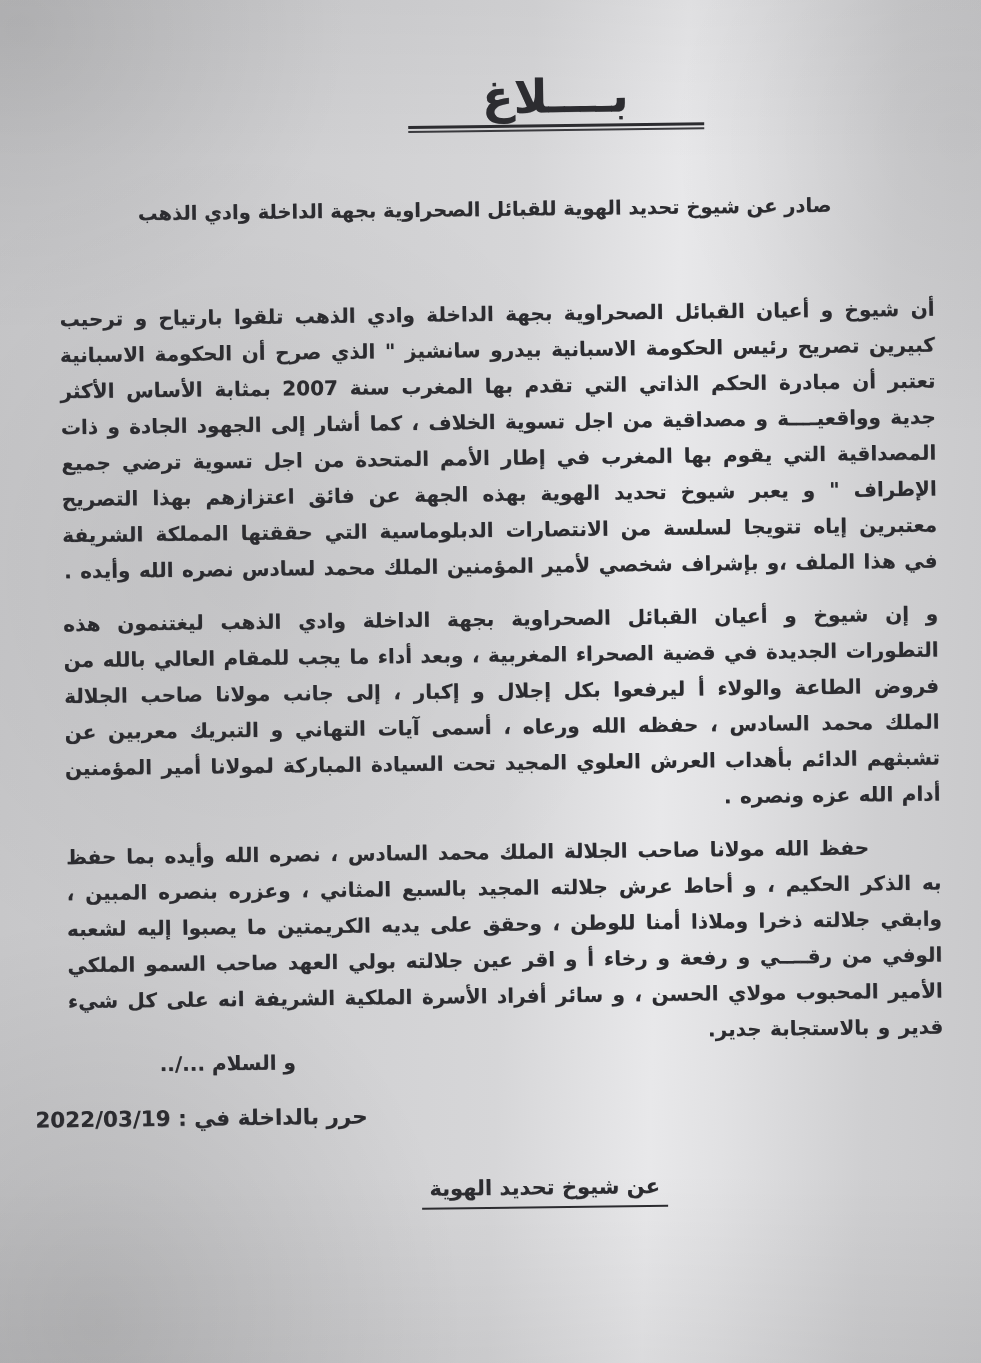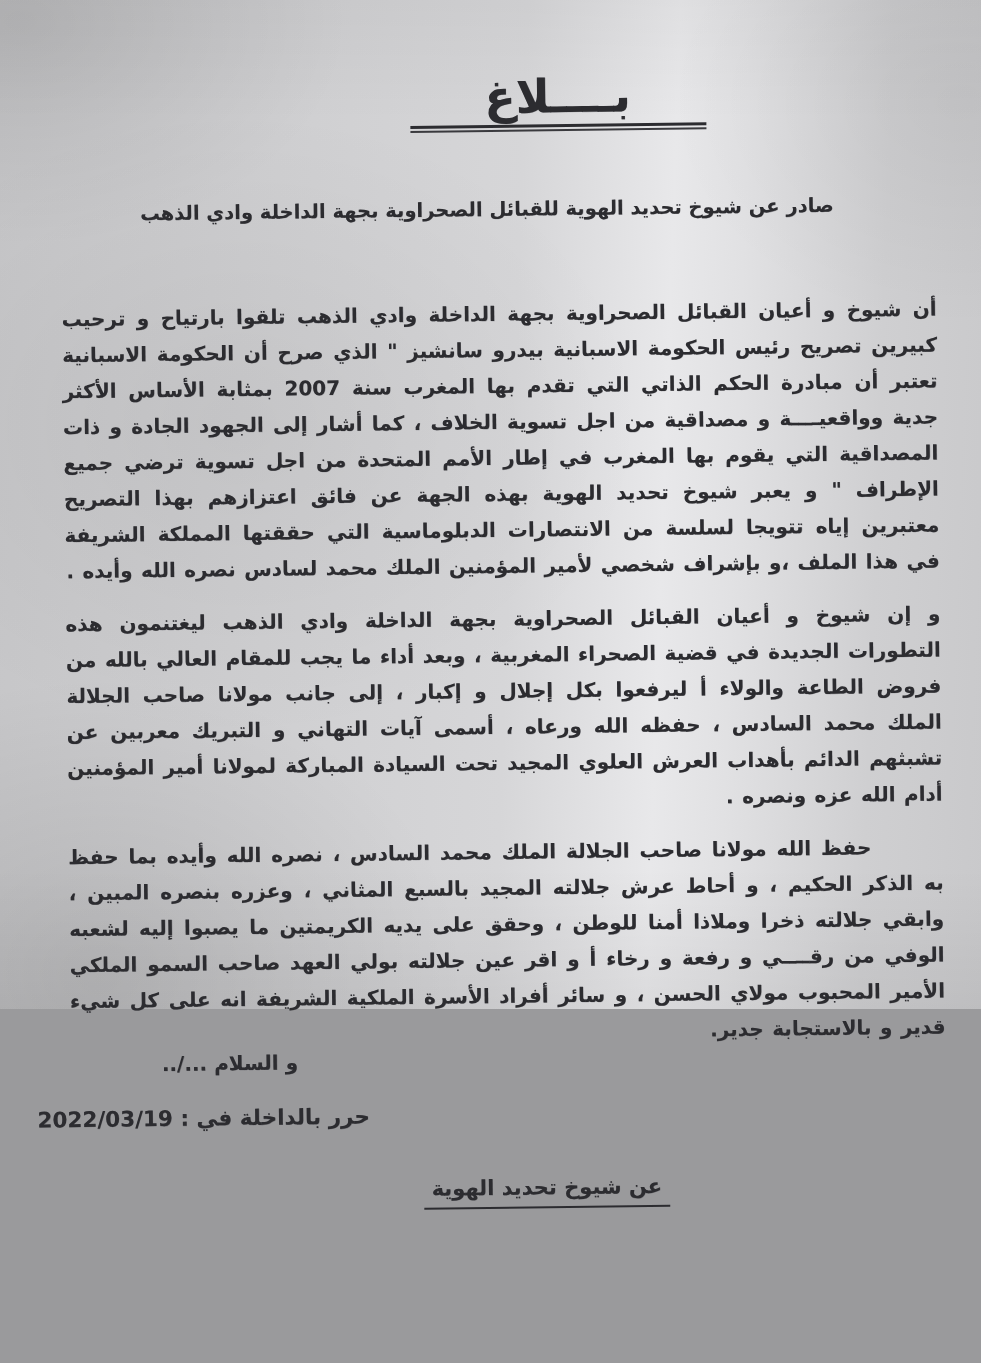--- a/index.html
+++ b/index.html
@@ -4,21 +4,21 @@
 <style>
   * { box-sizing: border-box; }
   html, body { margin: 0; padding: 0; }
   body {
     width: 981px; height: 1363px; overflow: hidden;
     font-family: "DejaVu Sans", sans-serif;
     background: #9a9a9c;
   }
   .page {
     position: relative;
-    width: 981px; height: 1009px;
+    width: 981px; height: 1363px;
     color: #2c2c30;
     background:
       radial-gradient(60% 45% at 24% 42%, rgba(0,0,0,0.05), transparent 70%),
       radial-gradient(50% 40% at 10% 97%, rgba(0,0,0,0.10), transparent 75%),
       radial-gradient(45% 30% at 2% 2%, rgba(0,0,0,0.09), transparent 75%),
       radial-gradient(40% 30% at 98% 10%, rgba(0,0,0,0.05), transparent 75%),
       linear-gradient(180deg, rgba(0,0,0,0.04) 0%, rgba(0,0,0,0) 12%, rgba(0,0,0,0) 86%, rgba(0,0,0,0.06) 100%),
       linear-gradient(92deg, #c6c6c8 0%, #cfcfd1 28%, #d6d6d8 52%, #e8e8ea 67%, #e1e1e3 74%, #cfcfd1 88%, #c9c9cb 100%);
   }
   .content {

